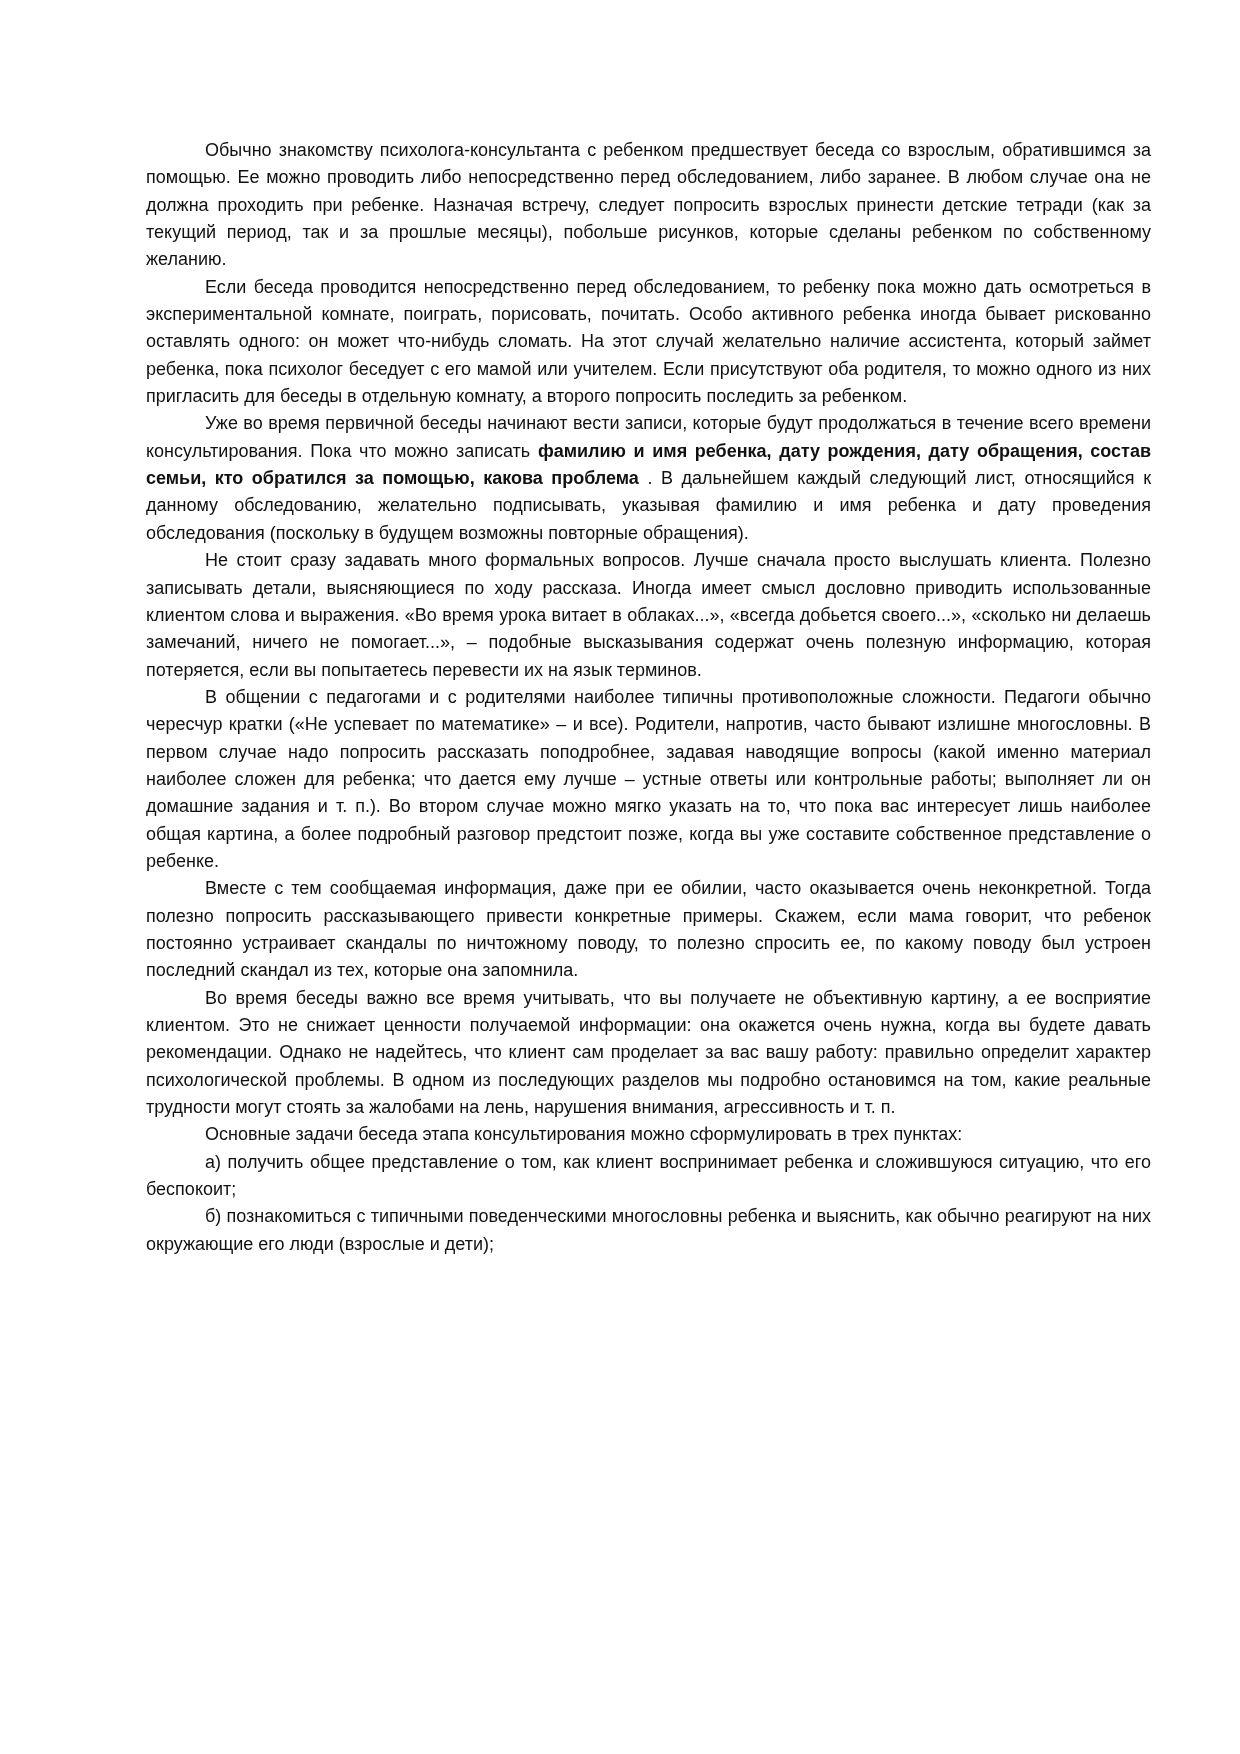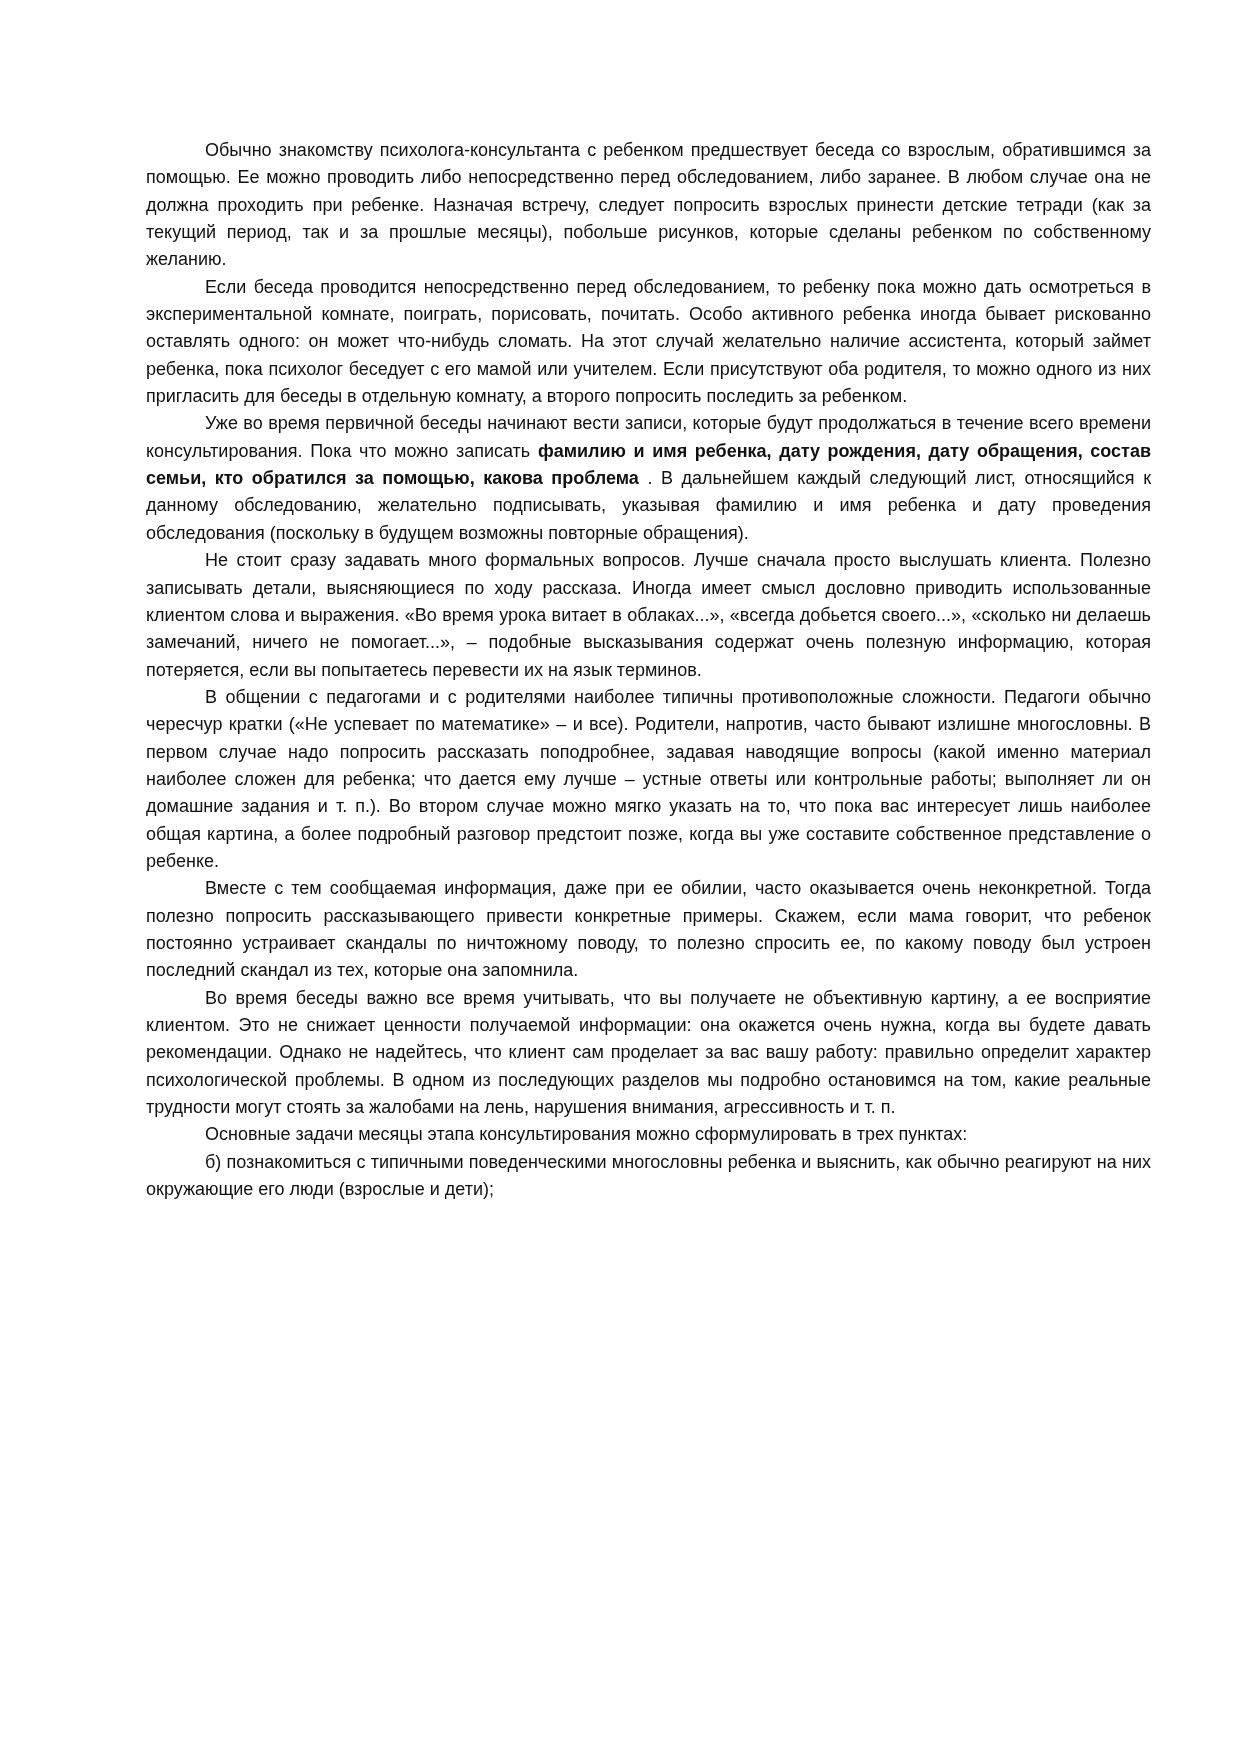--- a/index.html
+++ b/index.html
@@ -41,15 +41,16 @@
 <body>
 
 <div class="page">
   <p class="para">Обычно знакомству психолога-консультанта с ребенком предшествует беседа со взрослым, обратившимся за помощью. Ее можно проводить либо непосредственно перед обследованием, либо заранее. В любом случае она не должна проходить при ребенке. Назначая встречу, следует попросить взрослых принести детские тетради (как за текущий период, так и за прошлые месяцы), побольше рисунков, которые сделаны ребенком по собственному желанию.</p>
   <p class="para">Если беседа проводится непосредственно перед обследованием, то ребенку пока можно дать осмотреться в экспериментальной комнате, поиграть, порисовать, почитать. Особо активного ребенка иногда бывает рискованно оставлять одного: он может что-нибудь сломать. На этот случай желательно наличие ассистента, который займет ребенка, пока психолог беседует с его мамой или учителем. Если присутствуют оба родителя, то можно одного из них пригласить для беседы в отдельную комнату, а второго попросить последить за ребенком.</p>
   <p class="para"><span>Уже во время первичной беседы начинают вести записи, которые будут продолжаться в течение всего времени консультирования. Пока что можно записать </span><span class="bold">фамилию и имя ребенка, дату рождения, дату обращения, состав семьи, кто обратился за помощью, какова проблема</span><span> . В дальнейшем каждый следующий лист, относящийся к данному обследованию, желательно подписывать, указывая фамилию и имя ребенка и дату проведения обследования (поскольку в будущем возможны повторные обращения).</span></p>
   <p class="para">Не стоит сразу задавать много формальных вопросов. Лучше сначала просто выслушать клиента. Полезно записывать детали, выясняющиеся по ходу рассказа. Иногда имеет смысл дословно приводить использованные клиентом слова и выражения. «Во время урока витает в облаках...», «всегда добьется своего...», «сколько ни делаешь замечаний, ничего не помогает...», – подобные высказывания содержат очень полезную информацию, которая потеряется, если вы попытаетесь перевести их на язык терминов.</p>
   <p class="para">В общении с педагогами и с родителями наиболее типичны противоположные сложности. Педагоги обычно чересчур кратки («Не успевает по математике» – и все). Родители, напротив, часто бывают излишне многословны. В первом случае надо попросить рассказать поподробнее, задавая наводящие вопросы (какой именно материал наиболее сложен для ребенка; что дается ему лучше – устные ответы или контрольные работы; выполняет ли он домашние задания и т. п.). Во втором случае можно мягко указать на то, что пока вас интересует лишь наиболее общая картина, а более подробный разговор предстоит позже, когда вы уже составите собственное представление о ребенке.</p>
   <p class="para">Вместе с тем сообщаемая информация, даже при ее обилии, часто оказывается очень неконкретной. Тогда полезно попросить рассказывающего привести конкретные примеры. Скажем, если мама говорит, что ребенок постоянно устраивает скандалы по ничтожному поводу, то полезно спросить ее, по какому поводу был устроен последний скандал из тех, которые она запомнила.</p>
   <p class="para">Во время беседы важно все время учитывать, что вы получаете не объективную картину, а ее восприятие клиентом. Это не снижает ценности получаемой информации: она окажется очень нужна, когда вы будете давать рекомендации. Однако не надейтесь, что клиент сам проделает за вас вашу работу: правильно определит характер психологической проблемы. В одном из последующих разделов мы подробно остановимся на том, какие реальные трудности могут стоять за жалобами на лень, нарушения внимания, агрессивность и т. п.</p>
-  <p class="para">Основные задачи месяцы этапа консультирования можно сформулировать в трех пунктах:</p>
+  <p class="para">Основные задачи беседа этапа консультирования можно сформулировать в трех пунктах:</p>
+  <p class="para list-item">а) получить общее представление о том, как клиент воспринимает ребенка и сложившуюся ситуацию, что его беспокоит;</p>
   <p class="para list-item">б) познакомиться с типичными поведенческими многословны ребенка и выяснить, как обычно реагируют на них окружающие его люди (взрослые и дети);</p>
 </div>
 
 </body></html>

